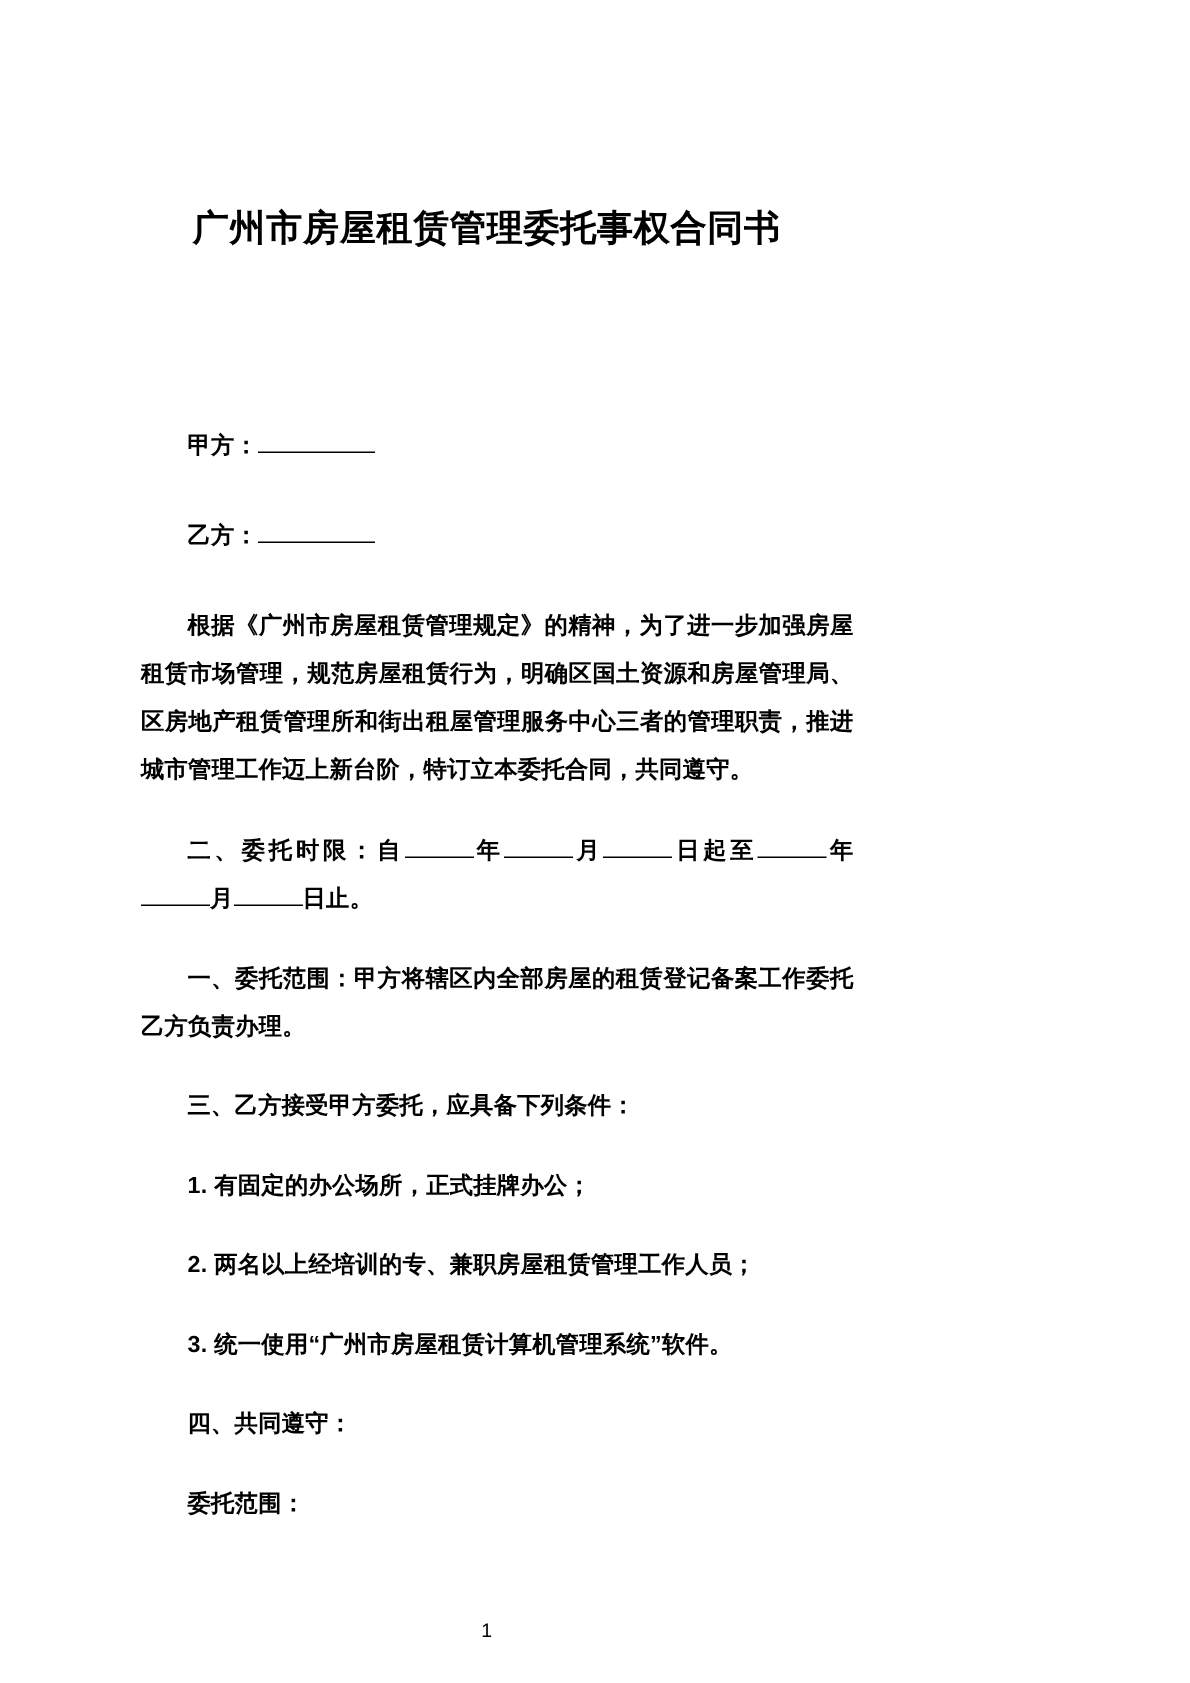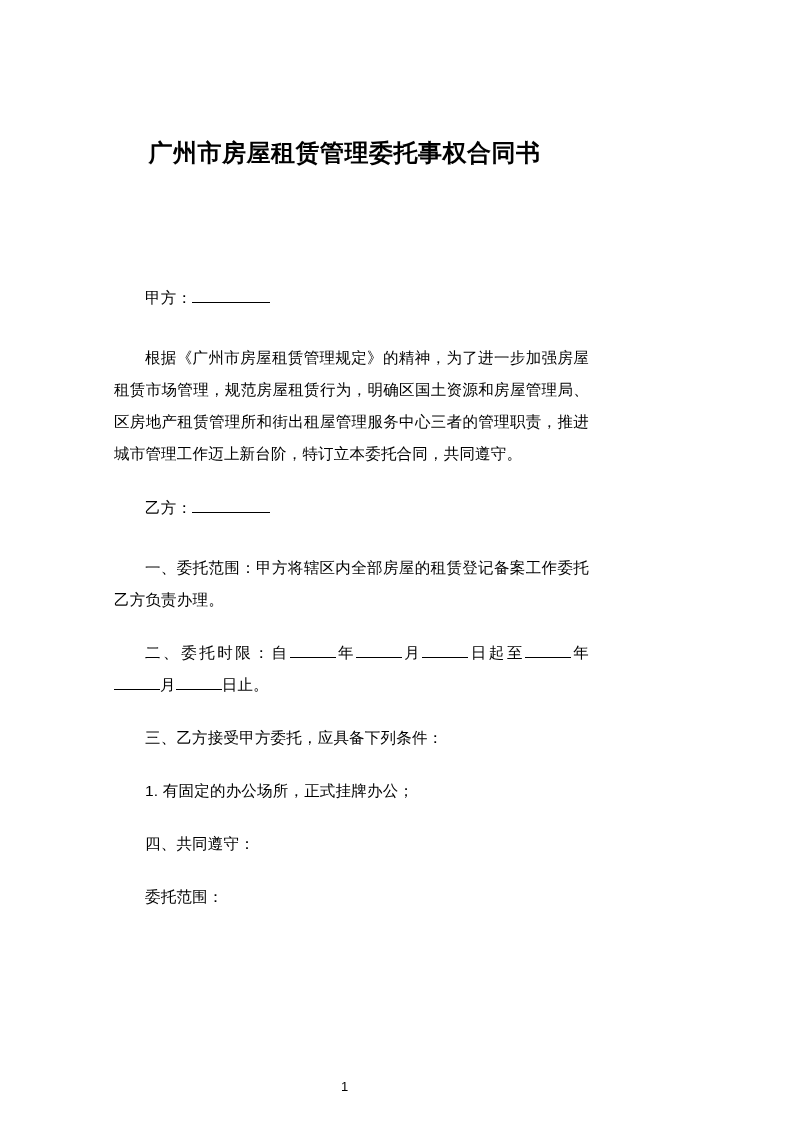--- a/index.html
+++ b/index.html
@@ -14,21 +14,20 @@
     color: #000000;
     position: relative;
     overflow: hidden;
   }
   .page {
     box-sizing: border-box;
     width: 649px;
     height: 1122px;
     padding: 16px;
     position: relative;
-    margin-left: 20px;
   }
   .doc-title {
     text-align: center;
     font-size: 24px;
     font-weight: bold;
     letter-spacing: 0.5px;
     margin: 0;
     position: absolute;
     top: 136px;
     left: 0;
@@ -40,20 +39,21 @@
     top: 282px;
     left: 94px;
     right: 80px;
   }
   .para {
     font-size: 15.5px;
     line-height: 32px;
     margin: 0 0 22px 0;
     text-align: justify;
     letter-spacing: 0.2px;
+    font-weight: bold;
   }
   .para.indent {
     text-indent: 2em;
   }
   .para.tight {
     margin-bottom: 21px;
   }
   .para.party {
     margin-bottom: 28px;
     text-indent: 2em;
@@ -79,33 +79,35 @@
 <body>
 
 <div class="page">
 
   <h1 class="doc-title">广州市房屋租赁管理委托事权合同书</h1>
 
   <div class="body-block">
 
     <p class="para party"><span>甲方：</span><span class="blank-line bl-long"></span></p>
 
+    <p class="para party"><span>乙方：</span><span class="blank-line bl-long"></span></p>
+
     <p class="para indent">根据《广州市房屋租赁管理规定》的精神，为了进一步加强房屋租赁市场管理，规范房屋租赁行为，明确区国土资源和房屋管理局、区房地产租赁管理所和街出租屋管理服务中心三者的管理职责，推进城市管理工作迈上新台阶，特订立本委托合同，共同遵守。</p>
 
-    <p class="para party"><span>乙方：</span><span class="blank-line bl-long"></span></p>
+    <p class="para indent tight"><span>二、委托时限：自</span><span class="blank-line bl-short"></span><span>年</span><span class="blank-line bl-short"></span><span>月</span><span class="blank-line bl-short"></span><span>日起至</span><span class="blank-line bl-short"></span><span>年</span><span class="blank-line bl-short"></span><span>月</span><span class="blank-line bl-short"></span><span>日止。</span></p>
 
     <p class="para indent tight">一、委托范围：甲方将辖区内全部房屋的租赁登记备案工作委托乙方负责办理。</p>
-
-    <p class="para indent tight"><span>二、委托时限：自</span><span class="blank-line bl-short"></span><span>年</span><span class="blank-line bl-short"></span><span>月</span><span class="blank-line bl-short"></span><span>日起至</span><span class="blank-line bl-short"></span><span>年</span><span class="blank-line bl-short"></span><span>月</span><span class="blank-line bl-short"></span><span>日止。</span></p>
 
     <p class="para indent tight">三、乙方接受甲方委托，应具备下列条件：</p>
 
     <p class="para indent tight">1. 有固定的办公场所，正式挂牌办公；</p>
 
+    <p class="para indent tight">2. 两名以上经培训的专、兼职房屋租赁管理工作人员；</p>
 
+    <p class="para indent tight">3. 统一使用“广州市房屋租赁计算机管理系统”软件。</p>
 
     <p class="para indent tight">四、共同遵守：</p>
 
     <p class="para indent tight">委托范围：</p>
 
 
   </div>
 
   <div class="page-number">1</div>
 

